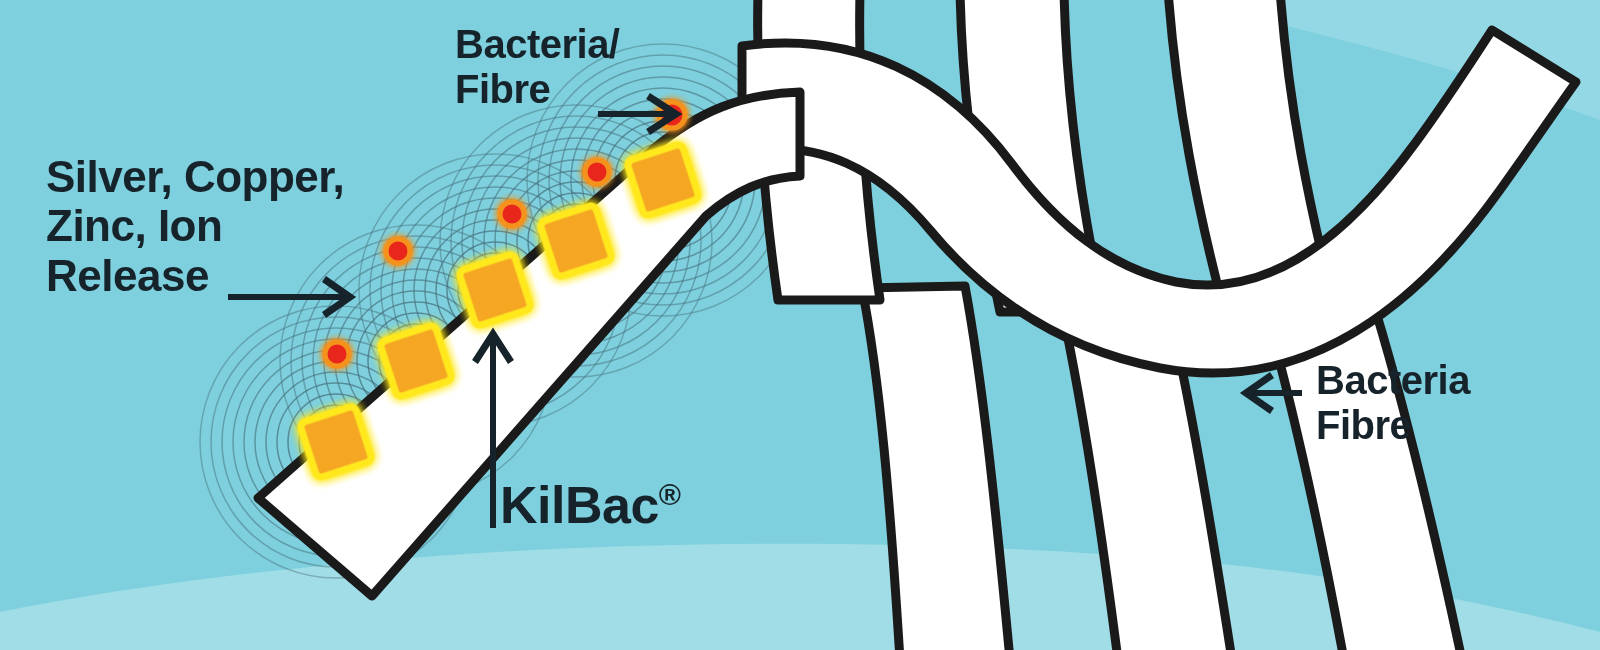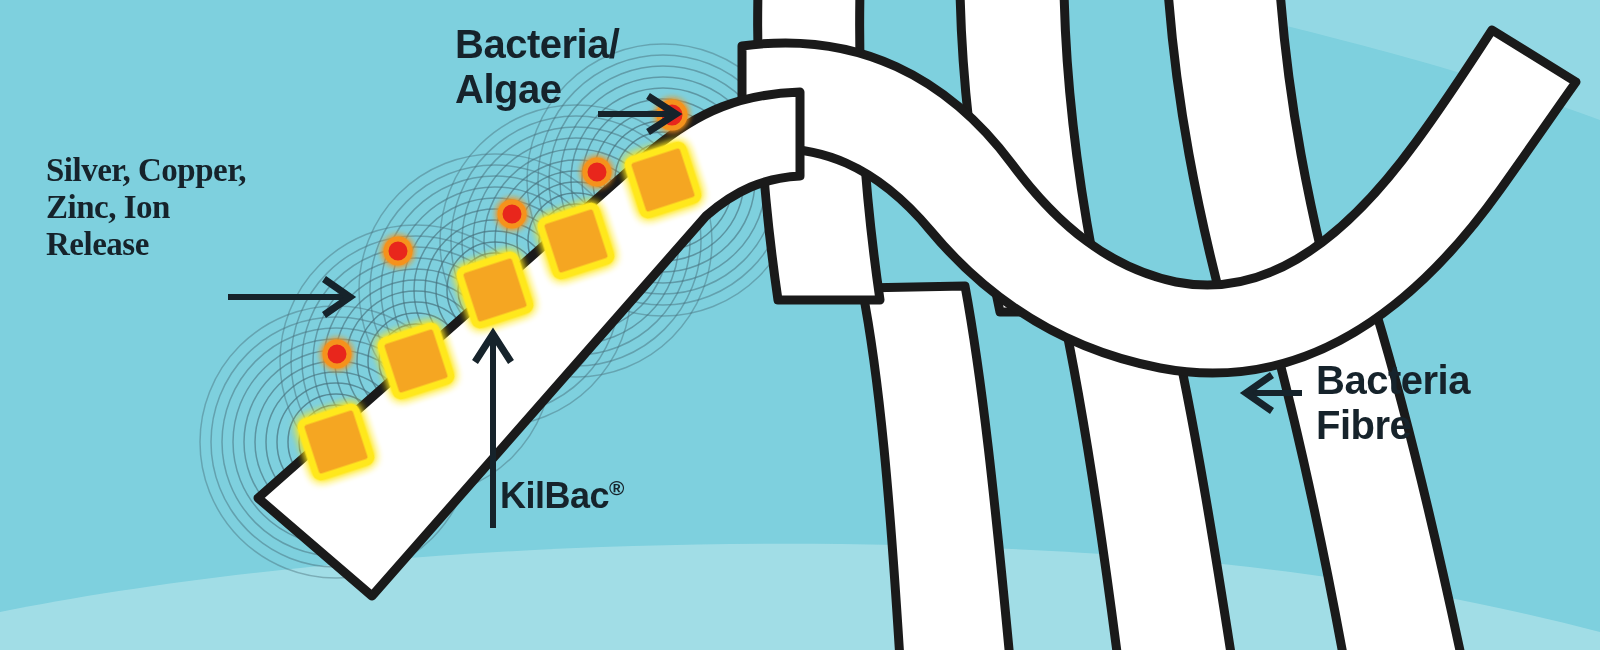--- a/index.html
+++ b/index.html
@@ -14,23 +14,23 @@
   .lbl{
     position:absolute;
     color:#16232b;
     font-family:"Liberation Sans", sans-serif;
     font-weight:700;
     line-height:1.12;
     letter-spacing:-0.5px;
     white-space:pre-line;
     user-select:none;
   }
-  #lbl-ion{left:46px; top:152px; font-size:33px;font-family:Liberation Serif, serif;}
+  #lbl-ion{left:46px; top:152px; font-size:44px;}
   #lbl-bact{left:455px; top:22px; font-size:40px;}
-  #lbl-kilbac{left:500px; top:476px; font-size:36px;}
+  #lbl-kilbac{left:500px; top:476px; font-size:52px;}
   #lbl-melt{left:1316px; top:358px; font-size:40px;}
   .sup{font-size:0.58em; vertical-align:super; font-weight:700;}
 </style>
 </head>
 <body>
 
 <div id="stage">
 
   <svg class="layer" viewBox="0 0 1600 650" preserveAspectRatio="none">
     <rect x="0" y="0" width="1600" height="650" fill="#7ed0de"></rect>
@@ -197,20 +197,20 @@
         <line x1="1302" y1="393" x2="1250" y2="393"></line>
         <polyline points="1272,375 1246,393 1272,411" stroke-width="7"></polyline>
       </g>
     </g>
   </svg>
 
   <div class="lbl" id="lbl-ion">Silver, Copper,
 Zinc, Ion
 Release</div>
   <div class="lbl" id="lbl-bact">Bacteria/
-Algae</div>
+Fibre</div>
 
   <div class="lbl" id="lbl-kilbac"><span>KilBac</span><span class="sup">®</span><br></div>
 
   <div class="lbl" id="lbl-melt">Bacteria
 Fibre</div>
 
 </div>
 
 </body></html>

